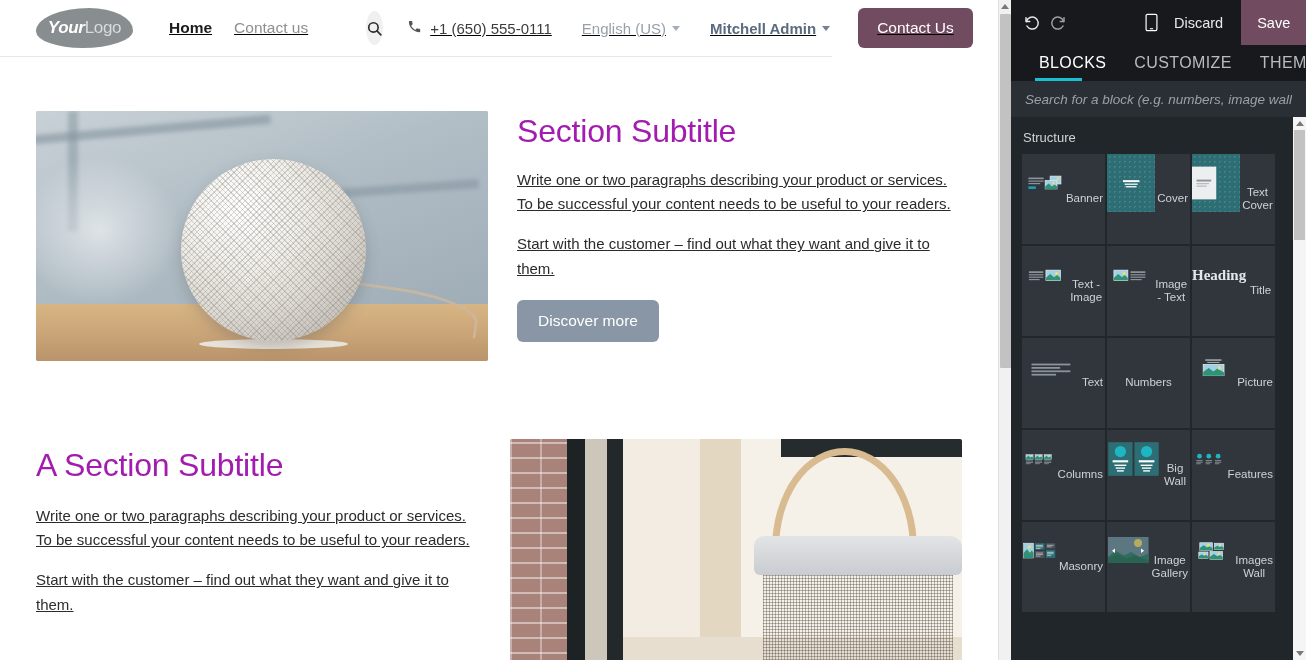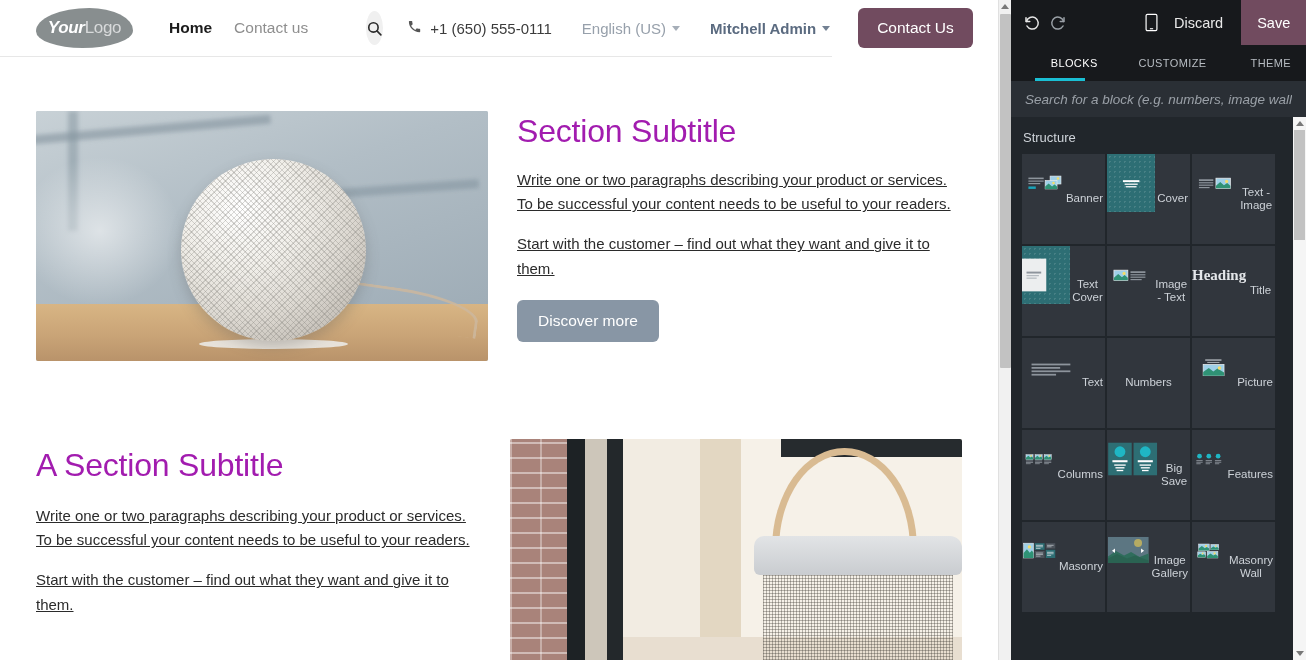--- a/index.html
+++ b/index.html
@@ -15,20 +15,21 @@
   #site-wrap { position: relative; width: 1011px; height: 660px; background:#fff; overflow:hidden; }
   #site { width: 998px; height: 660px; position:relative; background:#fff; }
 
   
   #navbar {
     height: 57px; width: 832px;
     display: flex; align-items: center;
     padding: 0 0 0 36px;
     background: #ffffff;
     border-bottom: 1px solid #e7e7e7;
+    text-decoration: underline;
   }
   #logo {
     width: 97px; height: 40px; position: relative; flex: 0 0 auto; margin-right: 36px;
   }
   #logo .blob {
     position:absolute; inset:0;
     background:#888e8f;
     border-radius: 55% 45% 52% 48% / 58% 56% 44% 42%;
   }
   #logo .ltext {
@@ -173,21 +174,21 @@
     font-family:"Liberation Sans", sans-serif;
   }
   #save-btn {
     margin-left:18px; height:45px; background:#714b5f; color:#fff; border:none; cursor:pointer;
     font-size:14.5px; padding:0 16px; font-family:"Liberation Sans", sans-serif;
   }
 
   #tabs { height:36px; background:#17191c; display:flex; align-items:stretch; flex:0 0 auto; }
   .tab {
     flex:1 1 0; display:flex; align-items:center; justify-content:center;
-    font-size:11px; letter-spacing:.4px; color:#b7bcc2; cursor:pointer; position:relative;padding-left:28px;
+    font-size:16px; letter-spacing:.4px; color:#b7bcc2; cursor:pointer; position:relative;padding-left:28px;
   }
   .tab.active { color:#ffffff; }
   .tab.active::after {
     content:""; position:absolute; left:24px; right:24px; bottom:0; height:3px; background:#1abfd4;
   }
 
   #search-row { height:36px; background:#2a2f35; display:flex; align-items:center; flex:0 0 auto; }
   #block-search {
     width:100%; background:transparent; border:none; outline:none;
     color:#cfd3d8; font-size:13.5px; font-style:italic; padding:0 14px;
@@ -382,44 +383,44 @@
             <svg width="85" height="58" viewBox="0 0 85 58">
               <rect x="28" y="24" width="29" height="3.4" fill="#ffffff"></rect>
               <rect x="31" y="30" width="23" height="2.2" fill="#ffffff"></rect>
               <rect x="33" y="34.5" width="19" height="2.2" fill="#ffffff"></rect>
             </svg>
           </div>
           <div class="cap">Cover</div>
         </div>
 
         <div class="cell">
+          <div class="thumb tealbg dots">
+            <svg width="85" height="58" viewBox="0 0 85 58">
+              <rect x="0" y="0" width="43" height="58" fill="#eceeef"></rect>
+              <rect x="8" y="23" width="26" height="3.4" fill="#8d949c"></rect>
+              <rect x="8" y="29" width="22" height="2.2" fill="#b4bac0"></rect>
+              <rect x="8" y="33.5" width="18" height="2.2" fill="#b4bac0"></rect>
+            </svg>
+          </div>
+          <div class="cap">Text Cover</div>
+        </div>
+
+        <div class="cell">
           <div class="thumb">
             <svg width="85" height="58" viewBox="0 0 85 58">
               <rect x="13" y="22" width="27" height="3.2" fill="#8d949c"></rect>
               <rect x="13" y="27.5" width="27" height="2.2" fill="#8d949c"></rect>
               <rect x="13" y="32" width="27" height="2.2" fill="#8d949c"></rect>
               <rect x="13" y="36.5" width="20" height="2.2" fill="#8d949c"></rect>
               <rect x="45" y="20" width="27" height="19" fill="#9fd0e8" stroke="#e8eaec" stroke-width="1.5"></rect>
               <path d="M45 34 L53 27 L60 33 L66 29 L72 34 L72 39 L45 39 Z" fill="#2f9275"></path>
               <circle cx="65" cy="26" r="3" fill="#f4dc6a"></circle>
             </svg>
           </div>
           <div class="cap">Text - Image</div>
-        </div>
-
-        <div class="cell">
-          <div class="thumb tealbg dots">
-            <svg width="85" height="58" viewBox="0 0 85 58">
-              <rect x="0" y="0" width="43" height="58" fill="#eceeef"></rect>
-              <rect x="8" y="23" width="26" height="3.4" fill="#8d949c"></rect>
-              <rect x="8" y="29" width="22" height="2.2" fill="#b4bac0"></rect>
-              <rect x="8" y="33.5" width="18" height="2.2" fill="#b4bac0"></rect>
-            </svg>
-          </div>
-          <div class="cap">Text Cover</div>
         </div>
 
         <div class="cell">
           <div class="thumb">
             <svg width="85" height="58" viewBox="0 0 85 58">
               <rect x="13" y="20" width="26" height="19" fill="#9fd0e8" stroke="#e8eaec" stroke-width="1.5"></rect>
               <path d="M13 34 L21 27 L28 33 L33 29 L39 34 L39 39 L13 39 Z" fill="#2f9275"></path>
               <circle cx="32" cy="26" r="3" fill="#f4dc6a"></circle>
               <rect x="44" y="22" width="28" height="3.2" fill="#8d949c"></rect>
               <rect x="44" y="27.5" width="28" height="2.2" fill="#8d949c"></rect>
@@ -508,21 +509,21 @@
               <rect x="14" y="42.5" width="15" height="2.2" fill="#ffffff"></rect>
               <rect x="16" y="47" width="11" height="2.2" fill="#ffffff"></rect>
               <rect x="44" y="2" width="39" height="54" fill="#2d6e74"></rect>
               <circle cx="63.5" cy="17" r="9" fill="#1fb6c4"></circle>
               <rect x="51" y="31" width="25" height="3.4" fill="#ffffff"></rect>
               <rect x="54" y="38" width="19" height="2.2" fill="#ffffff"></rect>
               <rect x="56" y="42.5" width="15" height="2.2" fill="#ffffff"></rect>
               <rect x="58" y="47" width="11" height="2.2" fill="#ffffff"></rect>
             </svg>
           </div>
-          <div class="cap">Big Save</div>
+          <div class="cap">Big Wall</div>
         </div>
 
         <div class="cell">
           <div class="thumb">
             <svg width="85" height="58" viewBox="0 0 85 58">
               <circle cx="19" cy="22" r="6" fill="#1fb6c4"></circle>
               <rect x="11" y="32" width="16" height="2.2" fill="#8d949c"></rect>
               <rect x="11" y="36" width="16" height="2.2" fill="#8d949c"></rect>
               <rect x="11" y="40" width="11" height="2.2" fill="#8d949c"></rect>
               <circle cx="42.5" cy="22" r="6" fill="#1fb6c4"></circle>
@@ -588,21 +589,21 @@
               <path d="M46 22 L52 18 L57 21 L61 19 L65 22 L65 26 L46 26 Z" fill="#2f9275"></path>
               <circle cx="58" cy="17" r="2.2" fill="#f4dc6a"></circle>
               <rect x="14" y="31" width="19" height="13" fill="#9fd0e8" stroke="#e8eaec" stroke-width="1.3"></rect>
               <path d="M14 40 L20 36 L25 39 L29 37 L33 40 L33 44 L14 44 Z" fill="#2f9275"></path>
               <circle cx="26" cy="35" r="2.2" fill="#f4dc6a"></circle>
               <rect x="37" y="30" width="26" height="16" fill="#9fd0e8" stroke="#e8eaec" stroke-width="1.3"></rect>
               <path d="M37 41 L45 35 L52 40 L57 37 L63 41 L63 46 L37 46 Z" fill="#2f9275"></path>
               <circle cx="55" cy="35" r="2.8" fill="#f4dc6a"></circle>
             </svg>
           </div>
-          <div class="cap">Masonry Wall</div>
+          <div class="cap">Images Wall</div>
         </div>
 
       </div>
 
       <div id="panel-scroll">
         <div class="parw" style="top:0;">
             <span class="tri up"></span>
           </div>
         <div class="pthumb"></div>
         <div class="parw" style="bottom:0;">

